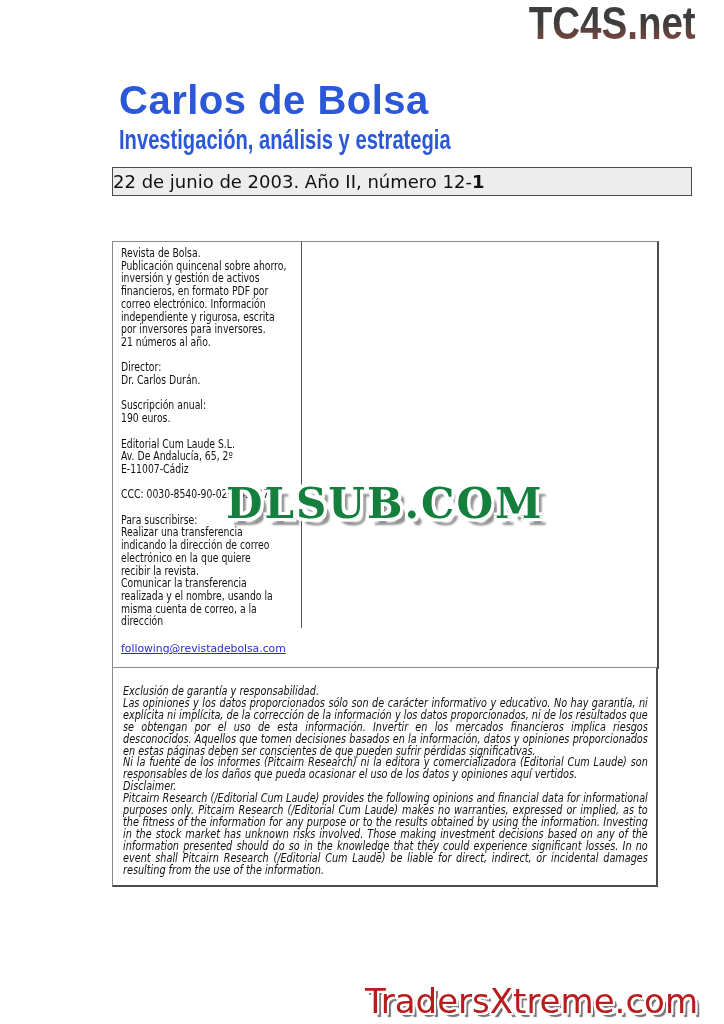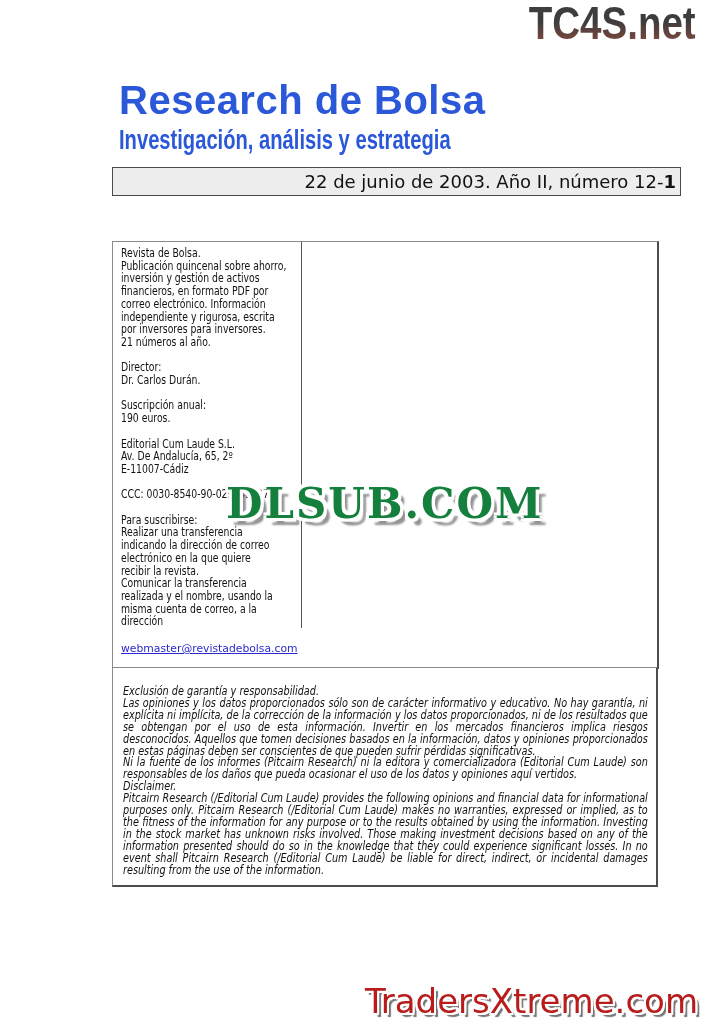--- a/index.html
+++ b/index.html
@@ -19,22 +19,22 @@
          font-family:"Liberation Sans",sans-serif;font-weight:bold;
          font-size:40px;letter-spacing:0.5px;color:#2b58d8;}
   .subtitle{position:absolute;left:119px;top:124px;
          font-family:"Liberation Sans",sans-serif;font-weight:bold;
          font-size:28px;color:#2b58d8;transform:scaleX(0.72);transform-origin:top left;
          white-space:nowrap;}
 
   
   .datebar{position:absolute;left:112px;top:167px;width:563px;height:27px;
         background:#ededed;border:1px solid #4a4a4a;
-        text-align:right;line-height:27px;font-size:18px;color:#111;
-        padding-right:4px;}
+        text-align:left;line-height:27px;font-size:18px;color:#111;
+        padding-right:15px;}
   .datebar b{font-weight:bold;}
 
   
   .infobox{position:absolute;left:112px;top:241px;width:544px;height:425px;
         border:1px solid #8a8a8a;border-right:2px solid #4d4d4d;border-bottom:2px solid #4d4d4d;
         display:flex;background:#fff;flex-direction:column;}
   .left-cell{width:189px;border-right:1px solid #555;position:relative;
         padding:5px 0 0 8px;box-sizing:border-box;}
   .left-text{width:222px;font-size:11.4px;line-height:12.7px;color:#111;
         transform:scaleX(0.815);transform-origin:top left;white-space:pre-line;}
@@ -70,21 +70,21 @@
           -2px 0 0 #fff, 2px 0 0 #fff, 0 -2px 0 #fff, 0 2px 0 #fff,
           4px 4px 1px rgba(90,90,90,0.85);}
 </style>
 </head>
 <body>
 
 <div class="page">
 
   <div class="tc4s">TC4S.net</div>
 
-  <div class="title">Research de Bolsa</div>
+  <div class="title">Carlos de Bolsa</div>
   <div class="subtitle">Investigación, análisis y estrategia</div>
 
   <div class="datebar"><span>22 de junio de 2003. Año II, número 12-</span><b>1</b></div>
 
   <div class="infobox">
     <div class="left-cell">
       <div class="left-text">Revista de Bolsa.
 Publicación quincenal sobre ahorro,
 inversión y gestión de activos
 financieros, en formato PDF por
@@ -107,21 +107,21 @@
 
 Para suscribirse:
 Realizar una transferencia
 indicando la dirección de correo
 electrónico en la que quiere
 recibir la revista.
 Comunicar la transferencia
 realizada y el nombre, usando la
 misma cuenta de correo, a la
 dirección</div>
-      <a class="email" href="#">webmaster@revistadebolsa.com</a>
+      <a class="email" href="#">following@revistadebolsa.com</a>
     </div>
   </div>
 
   <div class="dlsub">DLSUB.COM</div>
 
   <div class="discbox">
     <div class="disc-text">
       <div class="para">Exclusión de garantía y responsabilidad.</div>
       <div class="para">Las opiniones y los datos proporcionados sólo son de carácter informativo y educativo. No hay garantía, ni explícita ni implícita, de la corrección de la información y los datos proporcionados, ni de los resultados que se obtengan por el uso de esta información. Invertir en los mercados financieros implica riesgos desconocidos. Aquellos que tomen decisiones basados en la información, datos y opiniones proporcionados en estas páginas deben ser conscientes de que pueden sufrir pérdidas significativas.</div>
       <div class="para">Ni la fuente de los informes (Pitcairn Research) ni la editora y comercializadora (Editorial Cum Laude) son responsables de los daños que pueda ocasionar el uso de los datos y opiniones aquí vertidos.</div>

